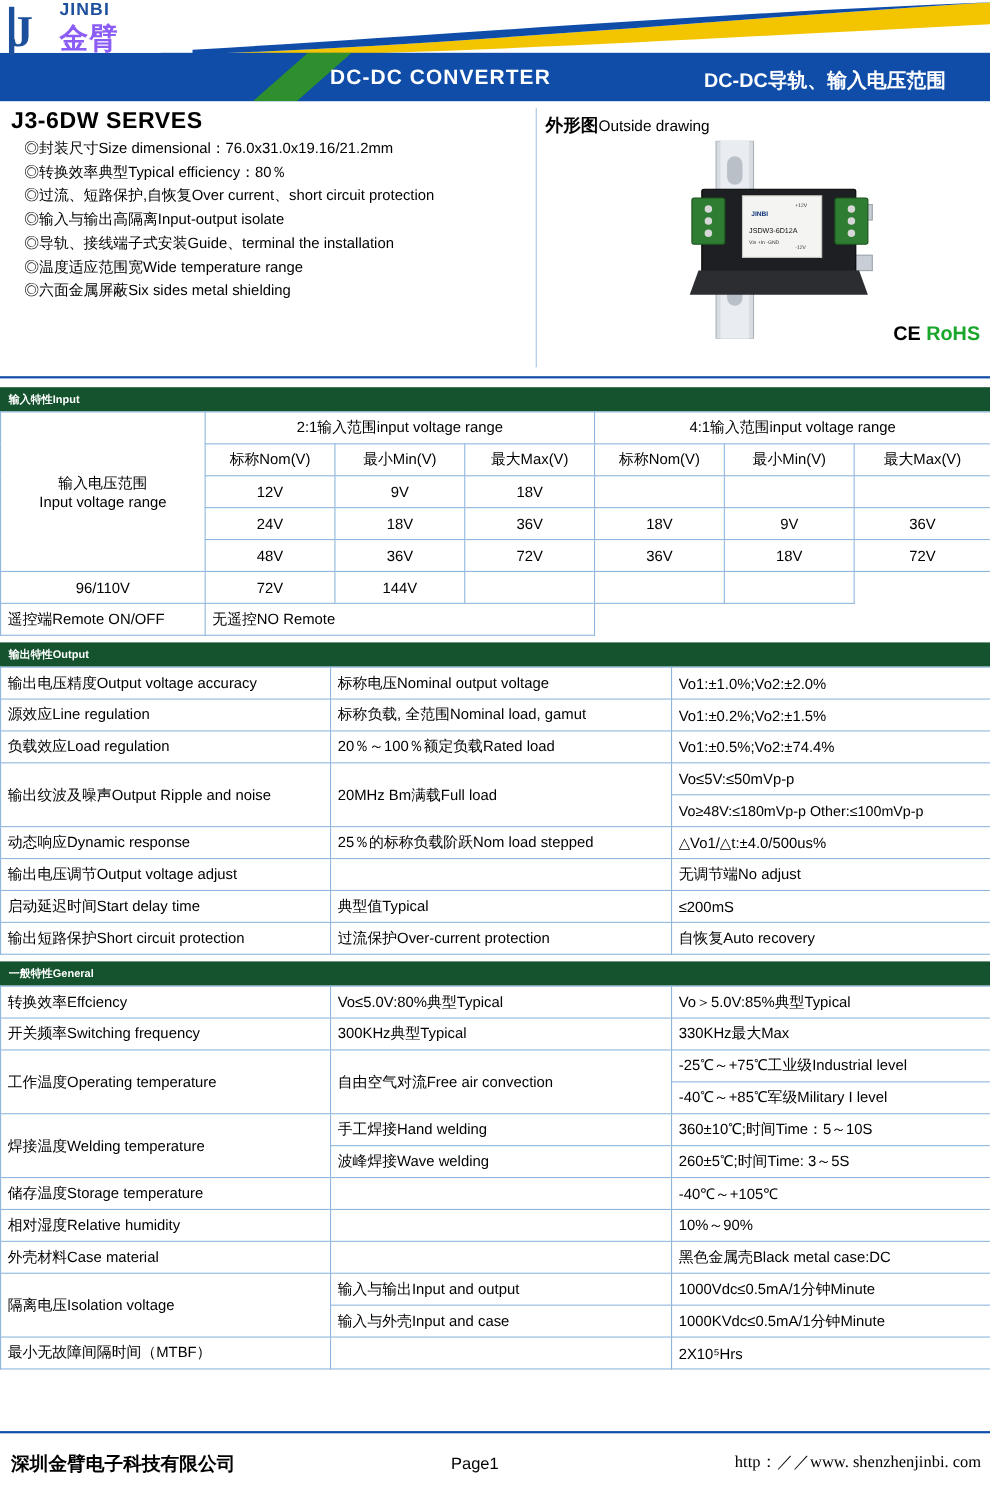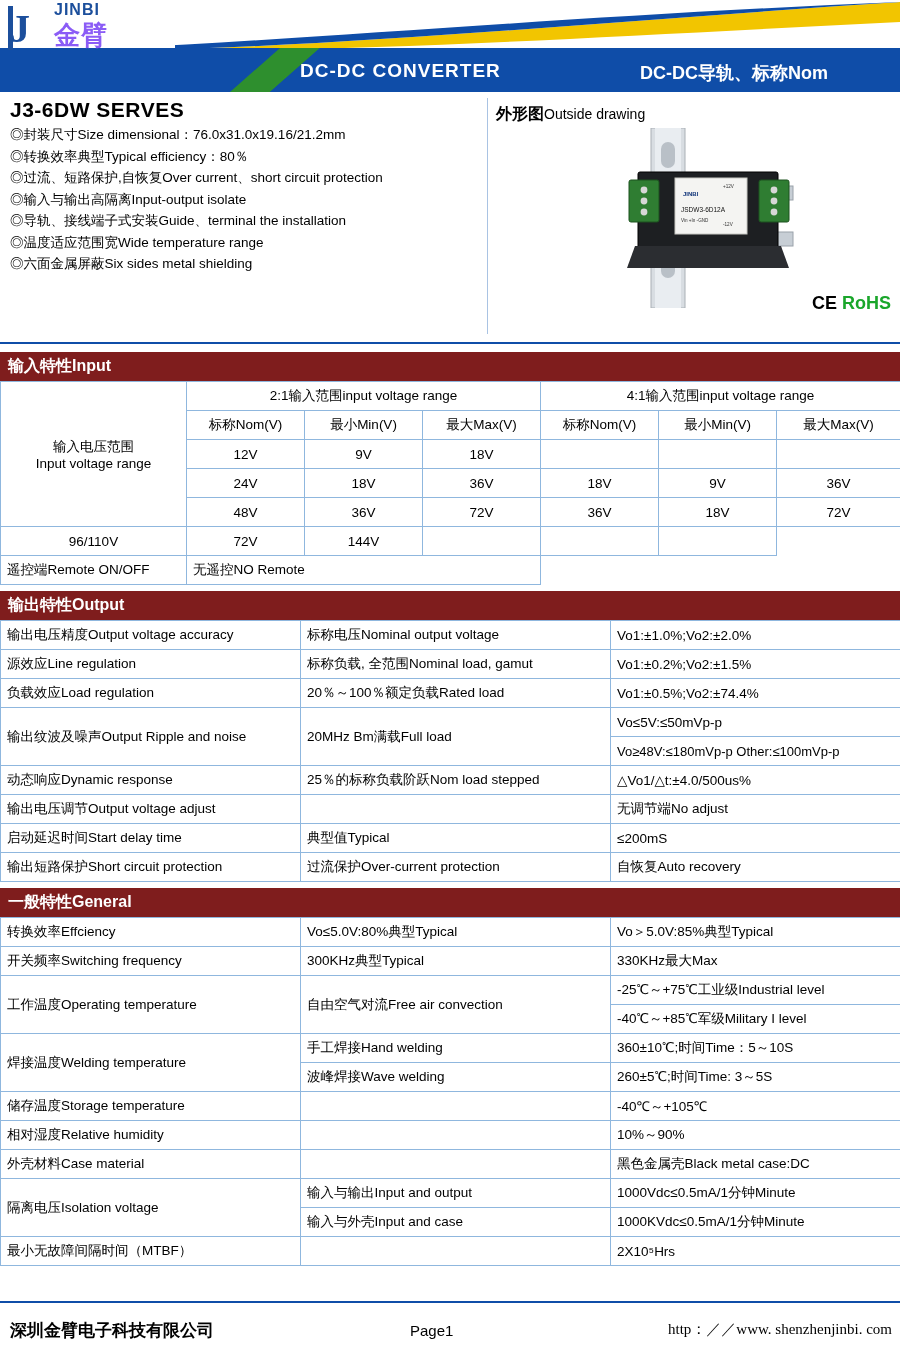--- a/index.html
+++ b/index.html
@@ -20,29 +20,29 @@
   .logo-en{font-size:16px;font-weight:bold;color:#1c4f9c;letter-spacing:1px;line-height:1;}
   .swoosh{position:absolute;left:0;top:0;width:900px;height:50px;overflow:hidden;}
   .band-blue{position:absolute;left:0;top:48px;width:900px;height:44px;background:#0f4da8;}
   .band-yellow{position:absolute;left:0;top:0;width:900px;height:48px;background:#ffffff;}
   .title-dcdc{position:absolute;left:300px;top:60px;font-size:19px;font-weight:bold;color:#fff;letter-spacing:1px;z-index:5;}
   .title-cn{position:absolute;left:640px;top:61px;font-size:18px;font-weight:bold;color:#fff;z-index:5;}
   
   .intro{position:relative;border-bottom:2px solid #0f4da8;height:250px;}
   .serves{font-size:21px;font-weight:bold;padding:6px 16px 2px 10px;letter-spacing:.5px;}
   .features{padding-left:10px;}
-  .feat{font-size:13.5px;line-height:21.5px;white-space:nowrap;}
+  .feat{font-size:13.5px;line-height:21.5px;white-space:nowrap;margin-left:12px;}
   .right-panel{position:absolute;left:487px;top:6px;width:413px;height:236px;border-left:1px solid #a9c3e3;}
   .outside-title{position:absolute;left:8px;top:6px;font-size:16px;font-weight:bold;}
   .outside-title .en{font-size:14px;font-weight:normal;}
   .photo{position:absolute;left:95px;top:30px;width:235px;height:180px;}
   .ce{position:absolute;right:10px;top:195px;font-size:18px;font-weight:bold;}
   .ce .rohs{color:#1aa62b;}
   
-  .secbar{background:#7f1d1d;color:#fff;font-weight:bold;font-size:16px;padding:4px 16px 4px 8px;margin-top:8px;}
+  .secbar{background:#14532d;color:#fff;font-weight:bold;font-size:10px;padding:4px 16px 4px 8px;margin-top:8px;}
   .secbar.tight{margin-top:0;}
   
   table{border-collapse:collapse;width:900px;table-layout:fixed;}
   td{border:1px solid #8fb7de;font-size:13.5px;padding:3px 6px;height:22px;vertical-align:middle;}
   td.c{text-align:center;}
   td.l{text-align:left;}
   .nb{border:none;}
   
   .footer{position:absolute;left:0;bottom:0;width:900px;height:56px;border-top:2px solid #0f4da8;}
   .f-left{position:absolute;left:10px;top:16px;font-size:17px;font-weight:bold;}
@@ -70,21 +70,21 @@
     <svg width="44" height="44" viewBox="0 0 44 44">
       <text x="2" y="36" font-family="Liberation Serif, serif" font-size="40" font-weight="bold" fill="#1c4f9c">J</text>
       <rect x="0" y="0" width="5" height="44" fill="#1c4f9c"></rect>
     </svg>
     <div class="logo-txt">
       <div class="logo-en">JINBI</div>
       <div class="logo-cn">金臂</div>
     </div>
   </div>
   <div class="title-dcdc">DC-DC CONVERTER</div>
-  <div class="title-cn">DC-DC导轨、标称Nom</div>
+  <div class="title-cn">DC-DC导轨、输入电压范围</div>
 </div>
 
 <div class="intro">
   <div class="serves">J3-6DW SERVES</div>
   <div class="features">
     <div class="feat">◎<span>封装尺寸Size dimensional：76.0x31.0x19.16/21.2mm</span></div>
     <div class="feat">◎<span>转换效率典型Typical efficiency：80％</span></div>
     <div class="feat">◎<span>过流、短路保护,自恢复Over current、short circuit protection</span></div>
     <div class="feat">◎<span>输入与输出高隔离Input-output isolate</span></div>
     <div class="feat">◎<span>导轨、接线端子式安装Guide、terminal the installation</span></div>

